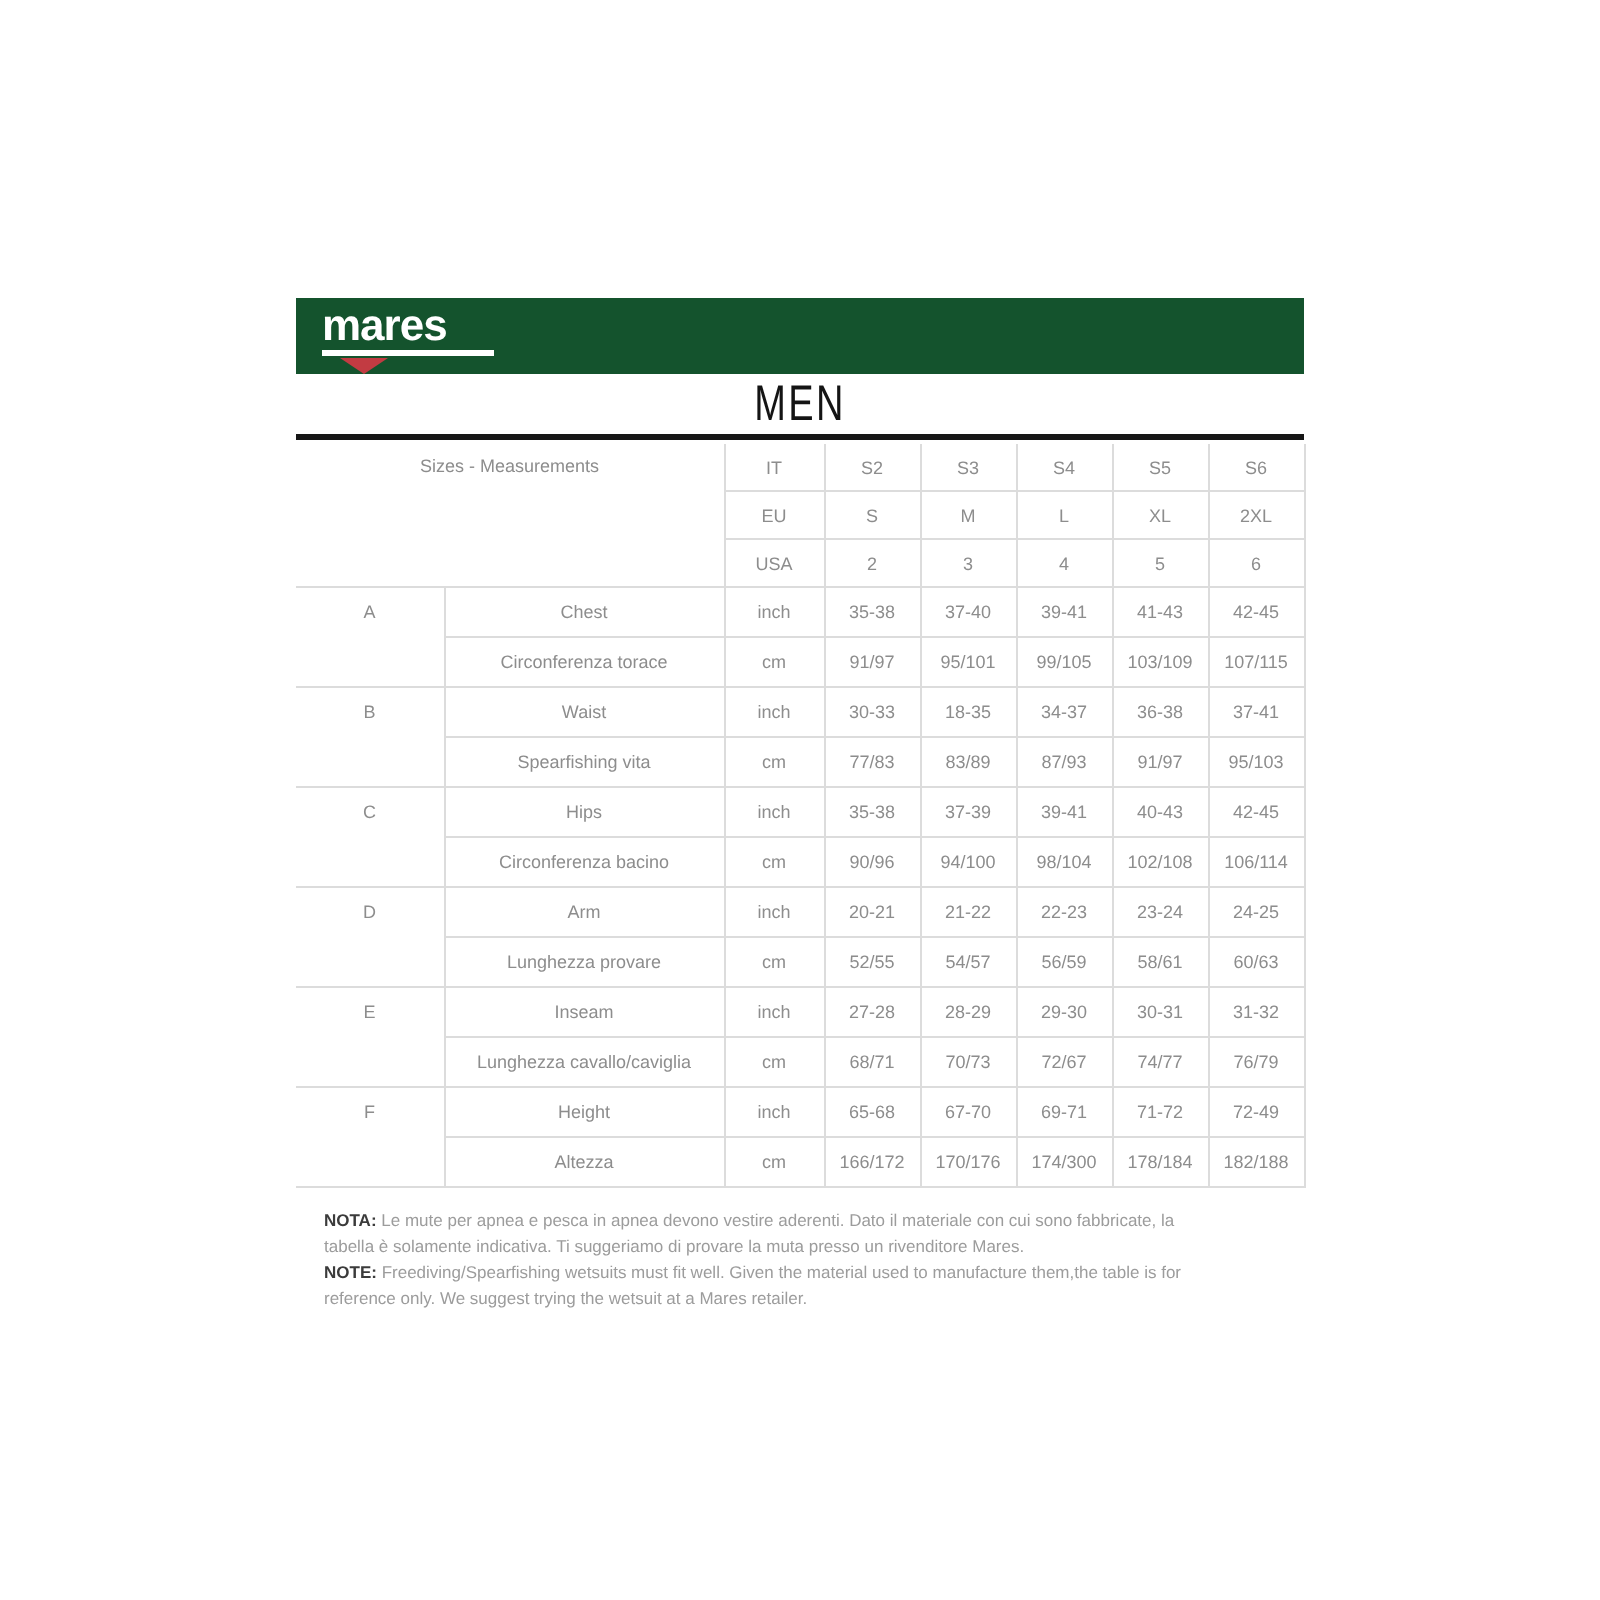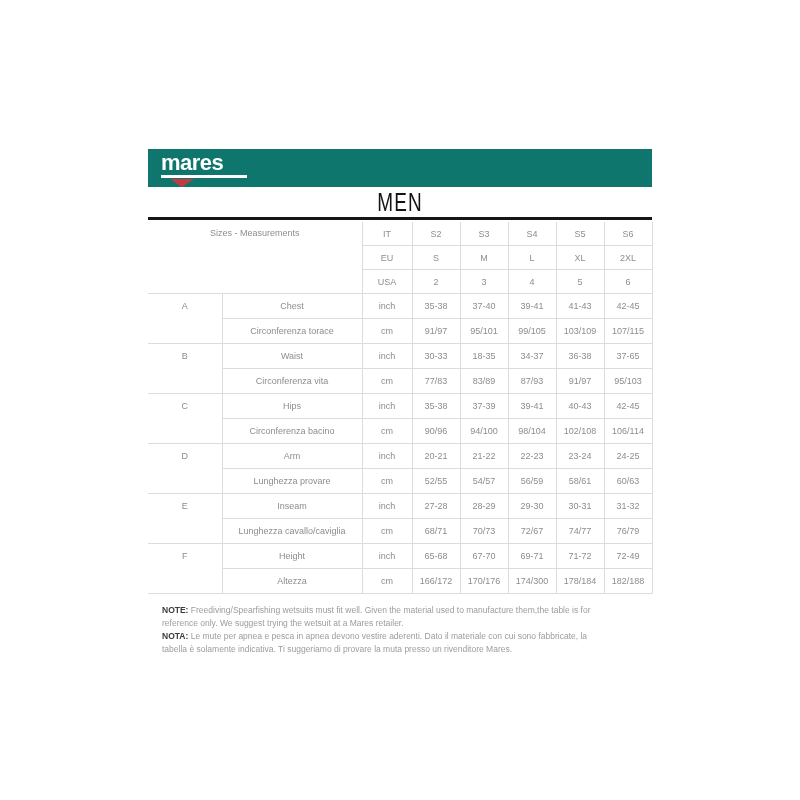--- a/index.html
+++ b/index.html
@@ -1,20 +1,20 @@
 <!DOCTYPE html>
 <html><head>
 <meta charset="utf-8">
 <style>
   html,body{margin:0;padding:0;background:#fff;width:800px;height:800px;
     font-family:"Liberation Sans","DejaVu Sans",sans-serif;-webkit-font-smoothing:antialiased;}
   .sheet{position:absolute;left:148px;top:149px;width:504px;}
 
   
-  .brandbar{height:38px;background:#0f766e;position:relative;text-decoration:underline;}
+  .brandbar{height:38px;background:#14532d;position:relative;text-decoration:underline;}
   .logo{position:absolute;left:13px;top:3px;width:90px;}
   .logo-text{color:#fff;font-weight:bold;font-size:22px;line-height:22px;letter-spacing:-.5px;}
   .logo-underline{height:2.5px;background:#fff;width:86px;margin-top:1px;}
   .logo-arrow{width:0;height:0;margin-left:9px;margin-top:1px;
     border-left:12px solid transparent;border-right:12px solid transparent;border-top:8px solid #c23b42;}
 
   
   .title{height:30px;line-height:30px;text-align:center;color:#141414;font-size:25px;
     transform:scaleX(.76);transform-origin:center;letter-spacing:1.5px;font-weight:400;}
   .rule{height:3px;background:#161616;margin-top:0;}
@@ -108,24 +108,24 @@
     </tr>
 
     <tr>
       <td class="edge letter" rowspan="2">B</td>
       <td>Waist</td>
       <td>inch</td>
       <td>30-33</td>
       <td>18-35</td>
       <td>34-37</td>
       <td>36-38</td>
-      <td>37-65</td>
-    </tr>
-    <tr>
-      <td>Circonferenza vita</td>
+      <td>37-41</td>
+    </tr>
+    <tr>
+      <td>Spearfishing vita</td>
       <td>cm</td>
       <td>77/83</td>
       <td>83/89</td>
       <td>87/93</td>
       <td>91/97</td>
       <td>95/103</td>
     </tr>
 
     <tr>
       <td class="edge letter" rowspan="2">C</td>
@@ -203,17 +203,17 @@
       <td>166/172</td>
       <td>170/176</td>
       <td>174/300</td>
       <td>178/184</td>
       <td>182/188</td>
     </tr>
   </tbody>
     </table>
 
   <div class="notes">
+    <div class="note"><span class="note-label">NOTA:</span> <span>Le mute per apnea e pesca in apnea devono vestire aderenti. Dato il materiale con cui sono fabbricate, la tabella è solamente indicativa. Ti suggeriamo di provare la muta presso un rivenditore Mares.</span></div>
     <div class="note"><span class="note-label">NOTE:</span> <span>Freediving/Spearfishing wetsuits must fit well. Given the material used to manufacture them,the table is for reference only. We suggest trying the wetsuit at a Mares retailer.</span></div>
-    <div class="note"><span class="note-label">NOTA:</span> <span>Le mute per apnea e pesca in apnea devono vestire aderenti. Dato il materiale con cui sono fabbricate, la tabella è solamente indicativa. Ti suggeriamo di provare la muta presso un rivenditore Mares.</span></div>
   </div>
 
 </div>
 
 </body></html>

